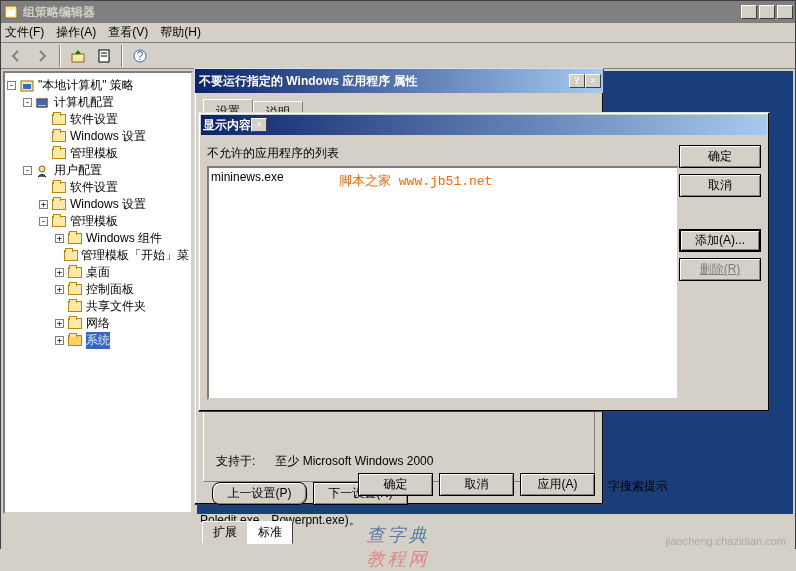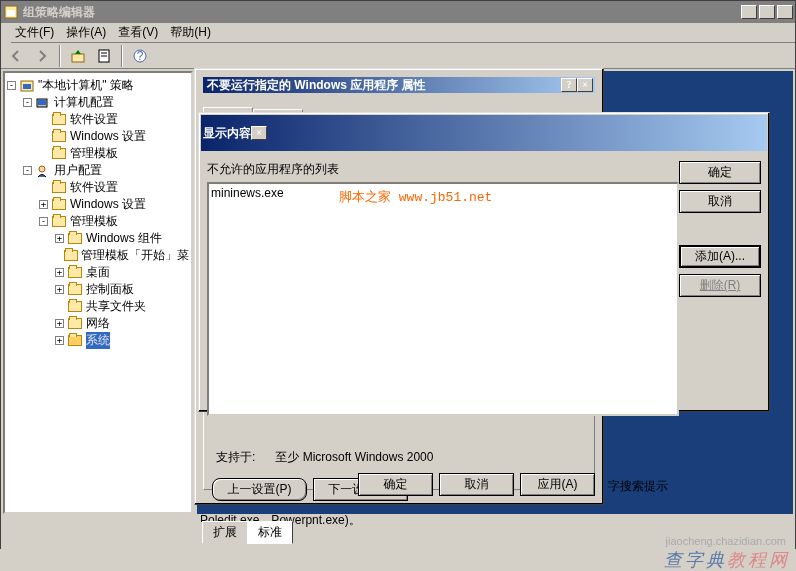--- a/index.html
+++ b/index.html
@@ -6,21 +6,21 @@
 body { background: #d4d0c8; width: 796px; height: 571px; overflow: hidden; position: relative; }
 
 
 .main-window { width: 796px; height: 571px; background: #d4d0c8; border: 1px solid #404040; }
 .titlebar { height: 22px; background: #808080; color: #d4d0c8; display: flex; align-items: center; padding: 0 2px; }
 .titlebar .icon { width: 16px; height: 16px; margin-right: 4px; }
 .titlebar .title { flex: 1; font-weight: bold; }
 .titlebtns { display: flex; gap: 2px; }
 .titlebtn { width: 16px; height: 14px; background: #d4d0c8; border: 1px solid #fff; border-right-color:#404040; border-bottom-color:#404040; font-size:10px; text-align:center; line-height:12px; font-family: Tahoma; }
 
-.menubar { height: 20px; background:#d4d0c8; display:flex; align-items:center; padding:0 4px; border-bottom:1px solid #808080;margin-left:10px; }
+.menubar { height: 20px; background:#d4d0c8; display:flex; align-items:center; padding:0 4px; border-bottom:1px solid #808080; }
 .menubar span { margin-right: 12px; }
 
 .toolbar { height: 26px; background:#d4d0c8; display:flex; align-items:center; padding:0 4px; gap:4px; border-bottom:1px solid #808080;}
 .tbtn { width:22px; height:22px; border:1px solid #d4d0c8; display:flex; align-items:center; justify-content:center;}
 .tbtn svg{width:16px;height:16px;}
 .tsep{width:2px;height:22px;border-left:1px solid #808080;border-right:1px solid #fff;margin:0 2px;}
 
 .content { display:flex; height: calc(100% - 122px); }
 .tree-pane { width: 190px; background:#fff; border:2px inset #d4d0c8; overflow:hidden; padding:4px 2px; margin:2px;}
 .tree-item { display:flex; align-items:center; height:17px; white-space:nowrap; cursor:default;}
@@ -37,42 +37,42 @@
 .indent3{padding-left:48px;}
 
 .right-pane{flex:1;background:#1a3e7a;margin:2px;}
 
 .tabbar{height:21px;background:#d4d0c8;display:flex;align-items:flex-end;padding-left:4px;}
 .tab{padding:2px 10px;background:#d4d0c8;border:1px solid #fff;border-right-color:#404040;border-bottom:none;margin-right:-1px;}
 .tab.active{background:#fff;border-bottom:1px solid #fff;margin-bottom:-1px;}
 
 .statusrow{padding:2px 8px;background:#d4d0c8;height:18px;}
 
-.footer{position:absolute;bottom:0;right:0;height:22px;display:flex;align-items:center;justify-content:flex-end;padding:0 6px;width:100%;background:#d4d0c8;}
+.footer{position:absolute;bottom:0;right:0;height:22px;display:flex;align-items:center;justify-content:flex-end;padding:0 6px;width:100%;background:#d4d0c8;flex-direction:column;}
 .watermark1{color:#5a7aa8;font-size:18px;letter-spacing:3px;font-style:italic;}
 .watermark2{color:#aaa;font-size:11px;margin-right:4px;position:absolute;bottom:24px;right:6px;margin-left:20px;}
 
 
 .prop-dialog{position:absolute;left:194px;top:68px;width:410px;height:437px;background:#d4d0c8;border:1px solid #404040;border-top-color:#dfdfdf;border-left-color:#dfdfdf;box-shadow:inset -1px -1px #000,inset 1px 1px #fff;}
-.prop-titlebar{height:16px;background:linear-gradient(to right,#0a246a,#a6caf0);color:#fff;display:flex;align-items:center;padding:0 2px;font-weight:bold;margin:8px;}
+.prop-titlebar{height:24px;background:linear-gradient(to right,#0a246a,#a6caf0);color:#fff;display:flex;align-items:center;padding:0 2px;font-weight:bold;margin:0;}
 .prop-titlebar .title{flex:1;padding-left:2px;}
 .prop-tabs{display:flex;padding:6px 8px 0 8px;}
 .ptab{padding:3px 12px;border:1px solid #808080;border-top-color:#fff;border-left-color:#fff;background:#d4d0c8;margin-right:0px;}
 .ptab.active{border-bottom:1px solid #d4d0c8;margin-bottom:-1px;}
 .ptab.inactive{margin-top:2px;padding:2px 12px;}
 .prop-body{margin:0 8px;border:1px solid #808080;border-top-color:#fff;border-left-color:#fff;height:358px;padding:8px;}
-.supported{margin-top:4px;padding:4px;}
+.supported{margin-top:16px;padding:4px;}
 .btnrow{display:flex;gap:6px;margin-top:8px;}
 .winbtn{min-width:75px;height:23px;background:#d4d0c8;border:1px solid #000;box-shadow:inset 1px 1px #fff,inset -1px -1px #808080;text-align:center;line-height:21px;cursor:default;}
 .winbtn.focused{border:2px solid #000;line-height:19px;}
 .prop-footer{position:absolute;bottom:8px;right:8px;display:flex;gap:6px;}
 
 
 .show-dialog{position:absolute;left:198px;top:112px;width:572px;height:300px;background:#d4d0c8;border:1px solid #404040;border-top-color:#dfdfdf;border-left-color:#dfdfdf;box-shadow:inset -1px -1px #000,inset 1px 1px #fff;}
-.show-titlebar{height:36px;background:linear-gradient(to right,#0a246a,#a6caf0);color:#fff;display:flex;align-items:center;padding:0 2px;font-weight:bold;margin:2px;}
+.show-titlebar{height:20px;background:linear-gradient(to right,#0a246a,#a6caf0);color:#fff;display:flex;align-items:center;padding:0 2px;font-weight:bold;margin:2px;}
 .show-body{padding:8px;display:flex;}
 .show-left{flex:1;}
 .show-label{margin-bottom:4px;}
 .listbox{width:100%;height:234px;background:#fff;border:2px inset #d4d0c8;padding:2px;font-family:monospace;font-size:11px;position:relative;}
 .show-right{width:82px;display:flex;flex-direction:column;gap:6px;}
 .gap{height:20px;}
 
 .wm-center{position:absolute;color:#ff6600;font-size:13px;pointer-events:none;}
 
 .search-hint{position:absolute;left:608px;top:478px;}

